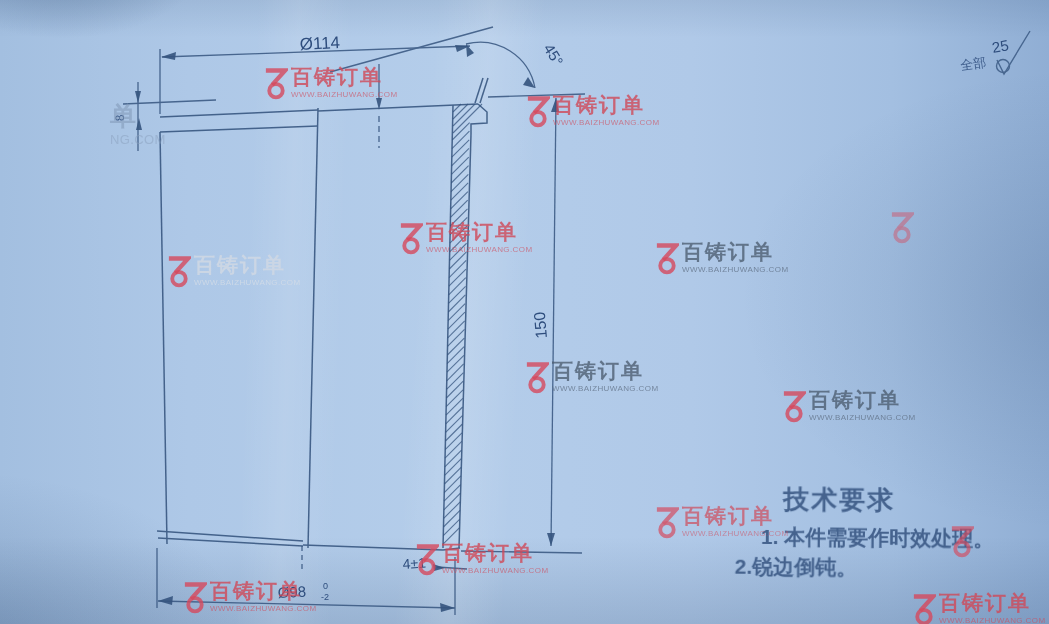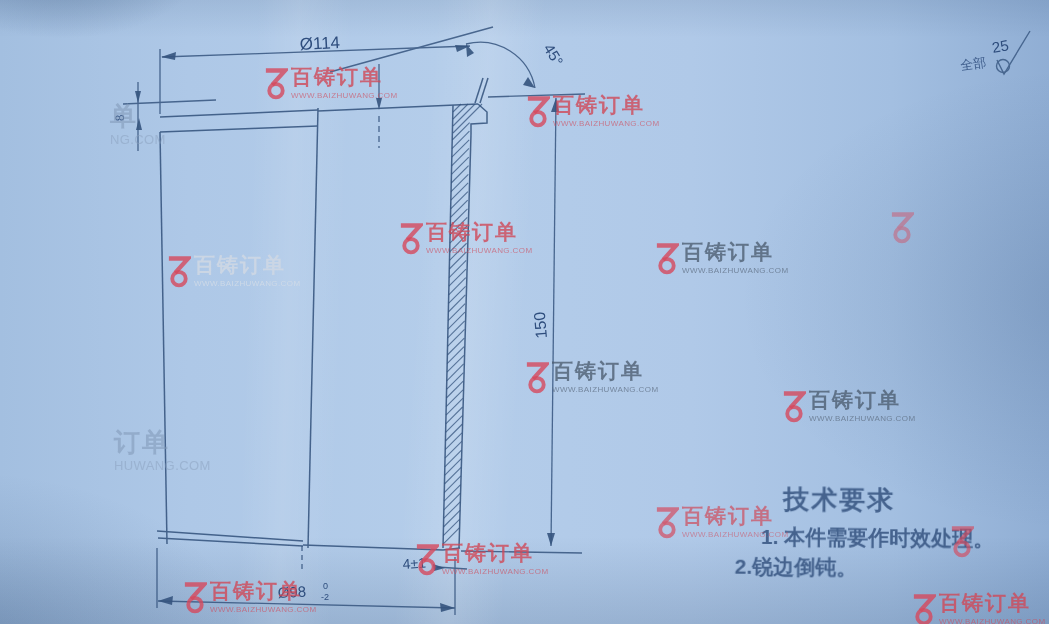--- a/index.html
+++ b/index.html
@@ -19,21 +19,21 @@
   svg.draw text{font-family:"Liberation Sans","DejaVu Sans",sans-serif;fill:#2e4d7d;}
   .tech{
     position:absolute;left:735px;top:483px;z-index:3;color:#3e5c88;
     transform:rotate(.5deg);filter:blur(.4px);opacity:.93;width:300px;
   }
   .tech-title{font-size:26px;font-weight:700;letter-spacing:2px;margin-left:48px;}
   .tech-item{font-size:21px;font-weight:600;}
   .tech-item-1{margin-left:26px;margin-top:6px;}
   .tech-item-2{margin-left:0;margin-top:2px;}
   .wm-layer{position:absolute;inset:0;z-index:6;pointer-events:none;}
-  .wm{position:absolute;display:flex;gap:3px;align-items:center;filter:blur(.25px);}
+  .wm{position:absolute;display:flex;gap:3px;align-items:flex-start;filter:blur(.25px);}
   .wm-brand{font-weight:700;font-size:21px;line-height:1.05;letter-spacing:2px;white-space:nowrap;}
   .wm-url{font-size:8px;letter-spacing:.4px;margin-top:2px;white-space:nowrap;}
   .wm.red .wm-brand{color:rgba(208,73,88,.80);}
   .wm.red .wm-url{color:rgba(208,73,88,.62);}
   .wm.gray .wm-brand{color:rgba(75,92,112,.78);}
   .wm.gray .wm-url{color:rgba(90,106,126,.70);}
   .wm.lightgray .wm-brand{color:rgba(205,215,228,.92);}
   .wm.lightgray .wm-url{color:rgba(210,220,232,.85);}
   .wm.faint .wm-brand{font-size:26px;color:rgba(128,152,182,.55);}
   .wm.faint .wm-url{font-size:13px;color:rgba(138,160,190,.5);}
@@ -245,26 +245,20 @@
       <div class="wm gray" style="left: 781px; top: 389px;">
         <svg width="25" height="34" viewBox="0 0 26 34">
           <path d="M3 4 L23 4 L9.5 19" stroke="rgba(214,73,92,.8)" stroke-width="4.5" fill="none"></path>
           <circle cx="13.5" cy="25" r="7" stroke="rgba(214,73,92,.8)" stroke-width="4" fill="none"></circle>
         </svg>
         <div>
           <div class="wm-brand">百铸订单</div>
           <div class="wm-url">WWW.BAIZHUWANG.COM</div>
         </div>
       </div>
-      <div class="wm faint" style="left: 114px; top: 429px;">
-        <div>
-          <div class="wm-brand">订单</div>
-          <div class="wm-url">HUWANG.COM</div>
-        </div>
-      </div>
       <div class="wm red" style="left: 654px; top: 505px; opacity: 0.85;">
         <svg width="25" height="34" viewBox="0 0 26 34">
           <path d="M3 4 L23 4 L9.5 19" stroke="rgba(214,73,92,.8)" stroke-width="4.5" fill="none"></path>
           <circle cx="13.5" cy="25" r="7" stroke="rgba(214,73,92,.8)" stroke-width="4" fill="none"></circle>
         </svg>
         <div>
           <div class="wm-brand">百铸订单</div>
           <div class="wm-url">WWW.BAIZHUWANG.COM</div>
         </div>
       </div>

